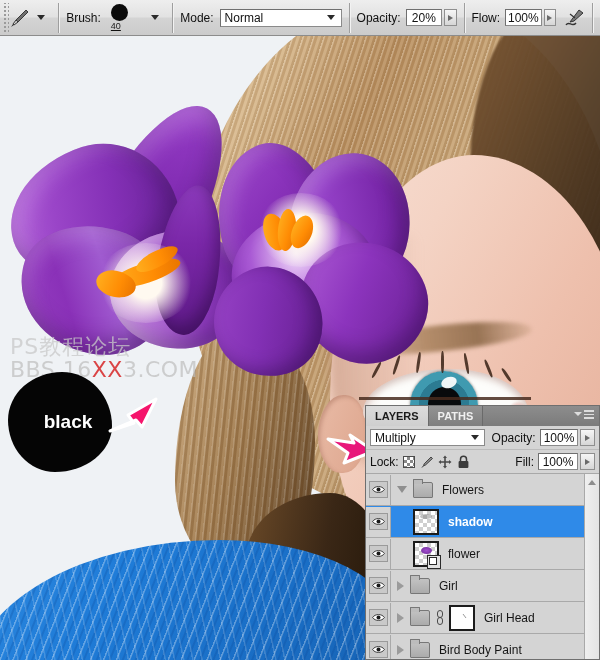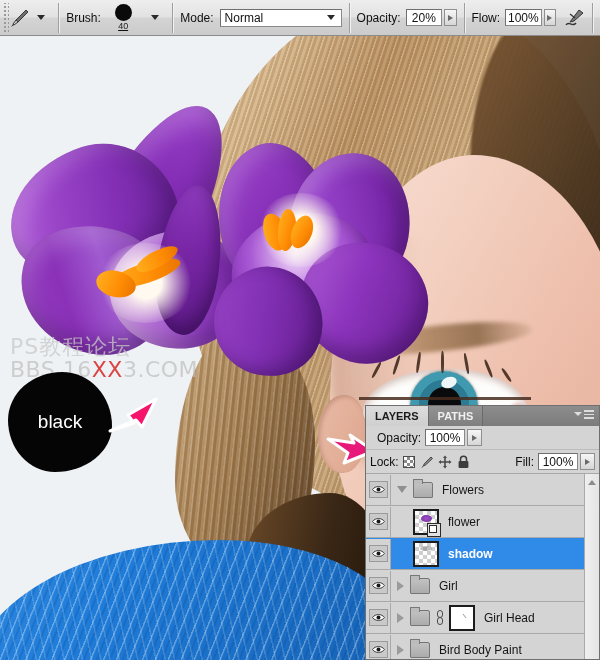--- a/index.html
+++ b/index.html
@@ -193,23 +193,23 @@
   }
   .wm-red{color:rgba(214,38,38,.85);}
 
   
   .black-blob{
     position:absolute;left:8px;top:337px;width:104px;height:100px;
     background:#050505;
     border-radius:52% 48% 55% 45%/48% 54% 46% 52%;
   }
   .black-blob-label{
-    position:absolute;left:8px;top:337px;width:104px;height:100px;
+    position:absolute;left:16px;top:337px;width:104px;height:100px;
     display:flex;align-items:center;justify-content:center;
-    color:#fff;font-size:19px;font-family:"Liberation Sans", sans-serif;
+    color:#fff;font-size:19px;font-family:"Liberation Sans", sans-serif;font-weight:bold;
   }
 
   
   .arrow{position:absolute;}
   .arrow svg{display:block;}
 
   
   #options-bar{
     position:absolute;left:0;top:0;width:600px;height:35px;
     background:linear-gradient(180deg,#eeeeee 0%,#e2e2e2 48%,#d4d4d4 52%,#cbcbcb 100%);
@@ -224,21 +224,21 @@
   }
   .vsep{width:1px;height:30px;background:#9e9e9e;margin:0 7px;
         box-shadow:1px 0 0 #f2f2f2;}
   .tool-icon{width:26px;height:26px;display:flex;align-items:center;justify-content:center;}
   .tri-down{
     width:0;height:0;border-left:4px solid transparent;border-right:4px solid transparent;
     border-top:5px solid #2a2a2a;margin:0 6px;
   }
   .lbl{white-space:nowrap;color:#101010;font-size:12px;}
   .brush-preview{
-    display:flex;flex-direction:column;align-items:center;justify-content:center;
+    display:flex;flex-direction:column;align-items:flex-start;justify-content:center;
     width:30px;margin:0 10px;text-decoration:underline;
   }
   .brush-dot{width:17px;height:17px;border-radius:50%;background:#0a0a0a;}
   .brush-size{font-size:9px;color:#1a1a1a;line-height:9px;margin-top:1px;}
   .combo{
     width:148px;height:18px;background:#fff;border:1px solid #8a8a8a;
     border-top-color:#6f6f6f;border-left-color:#6f6f6f;
     display:flex;align-items:center;position:relative;
     font-size:12px;padding-left:4px;box-sizing:border-box;color:#111;
   }
@@ -580,20 +580,24 @@
         <span class="pm-tri"></span>
         <span class="pm-lines">
             <span></span>
             <span></span>
             <span></span>
           </span>
       </div>
     </div>
 
     <div class="blend-row">
+      <div class="blend-combo">
+        <span>Multiply</span>
+        <span class="tri-down"></span>
+      </div>
       <span class="lbl" style="margin-left:7px;">Opacity:</span>
       <div class="numfield" style="margin-left:4px;width:40px;">100%</div>
       <div class="spin">
           <i></i>
         </div>
     </div>
 
     <div class="lock-row">
       <span class="lbl">Lock:</span>
       <div class="lock-ico">
@@ -632,53 +636,53 @@
               <path d="M0.6 4.5 C3 0.6, 10 0.6, 12.4 4.5 C10 8.4, 3 8.4, 0.6 4.5 Z" fill="#fff" stroke="#2a2a2a" stroke-width=".9"></path>
               <circle cx="6.5" cy="4.5" r="2" fill="#1a1a1a"></circle>
             </svg>
           </div>
         </div>
         <div class="disc-tri open"></div>
         <div class="folder-ico"></div>
         <span class="layer-name">Flowers</span>
       </div>
 
+      <div class="layer-row selected">
+        <div class="eye-cell">
+          <div class="eye-box">
+            <svg width="13" height="9" viewBox="0 0 13 9">
+              <path d="M0.6 4.5 C3 0.6, 10 0.6, 12.4 4.5 C10 8.4, 3 8.4, 0.6 4.5 Z" fill="#fff" stroke="#2a2a2a" stroke-width=".9"></path>
+              <circle cx="6.5" cy="4.5" r="2" fill="#1a1a1a"></circle>
+            </svg>
+          </div>
+        </div>
+        <div class="thumb checker" style="margin-left:22px;">
+          <span class="shadow-spec"></span>
+        </div>
+        <span class="layer-name">shadow</span>
+      </div>
+
       <div class="layer-row">
         <div class="eye-cell">
           <div class="eye-box">
             <svg width="13" height="9" viewBox="0 0 13 9">
               <path d="M0.6 4.5 C3 0.6, 10 0.6, 12.4 4.5 C10 8.4, 3 8.4, 0.6 4.5 Z" fill="#fff" stroke="#2a2a2a" stroke-width=".9"></path>
               <circle cx="6.5" cy="4.5" r="2" fill="#1a1a1a"></circle>
             </svg>
           </div>
         </div>
         <div class="thumb checker" style="margin-left:22px;">
           <span class="flower-spec"></span>
           <span class="smart-badge">
               <i></i>
             </span>
         </div>
         <span class="layer-name">flower</span>
       </div>
 
-      <div class="layer-row selected">
-        <div class="eye-cell">
-          <div class="eye-box">
-            <svg width="13" height="9" viewBox="0 0 13 9">
-              <path d="M0.6 4.5 C3 0.6, 10 0.6, 12.4 4.5 C10 8.4, 3 8.4, 0.6 4.5 Z" fill="#fff" stroke="#2a2a2a" stroke-width=".9"></path>
-              <circle cx="6.5" cy="4.5" r="2" fill="#1a1a1a"></circle>
-            </svg>
-          </div>
-        </div>
-        <div class="thumb checker" style="margin-left:22px;">
-          <span class="shadow-spec"></span>
-        </div>
-        <span class="layer-name">shadow</span>
-      </div>
-
       <div class="layer-row">
         <div class="eye-cell">
           <div class="eye-box">
             <svg width="13" height="9" viewBox="0 0 13 9">
               <path d="M0.6 4.5 C3 0.6, 10 0.6, 12.4 4.5 C10 8.4, 3 8.4, 0.6 4.5 Z" fill="#fff" stroke="#2a2a2a" stroke-width=".9"></path>
               <circle cx="6.5" cy="4.5" r="2" fill="#1a1a1a"></circle>
             </svg>
           </div>
         </div>
         <div class="disc-tri"></div>

